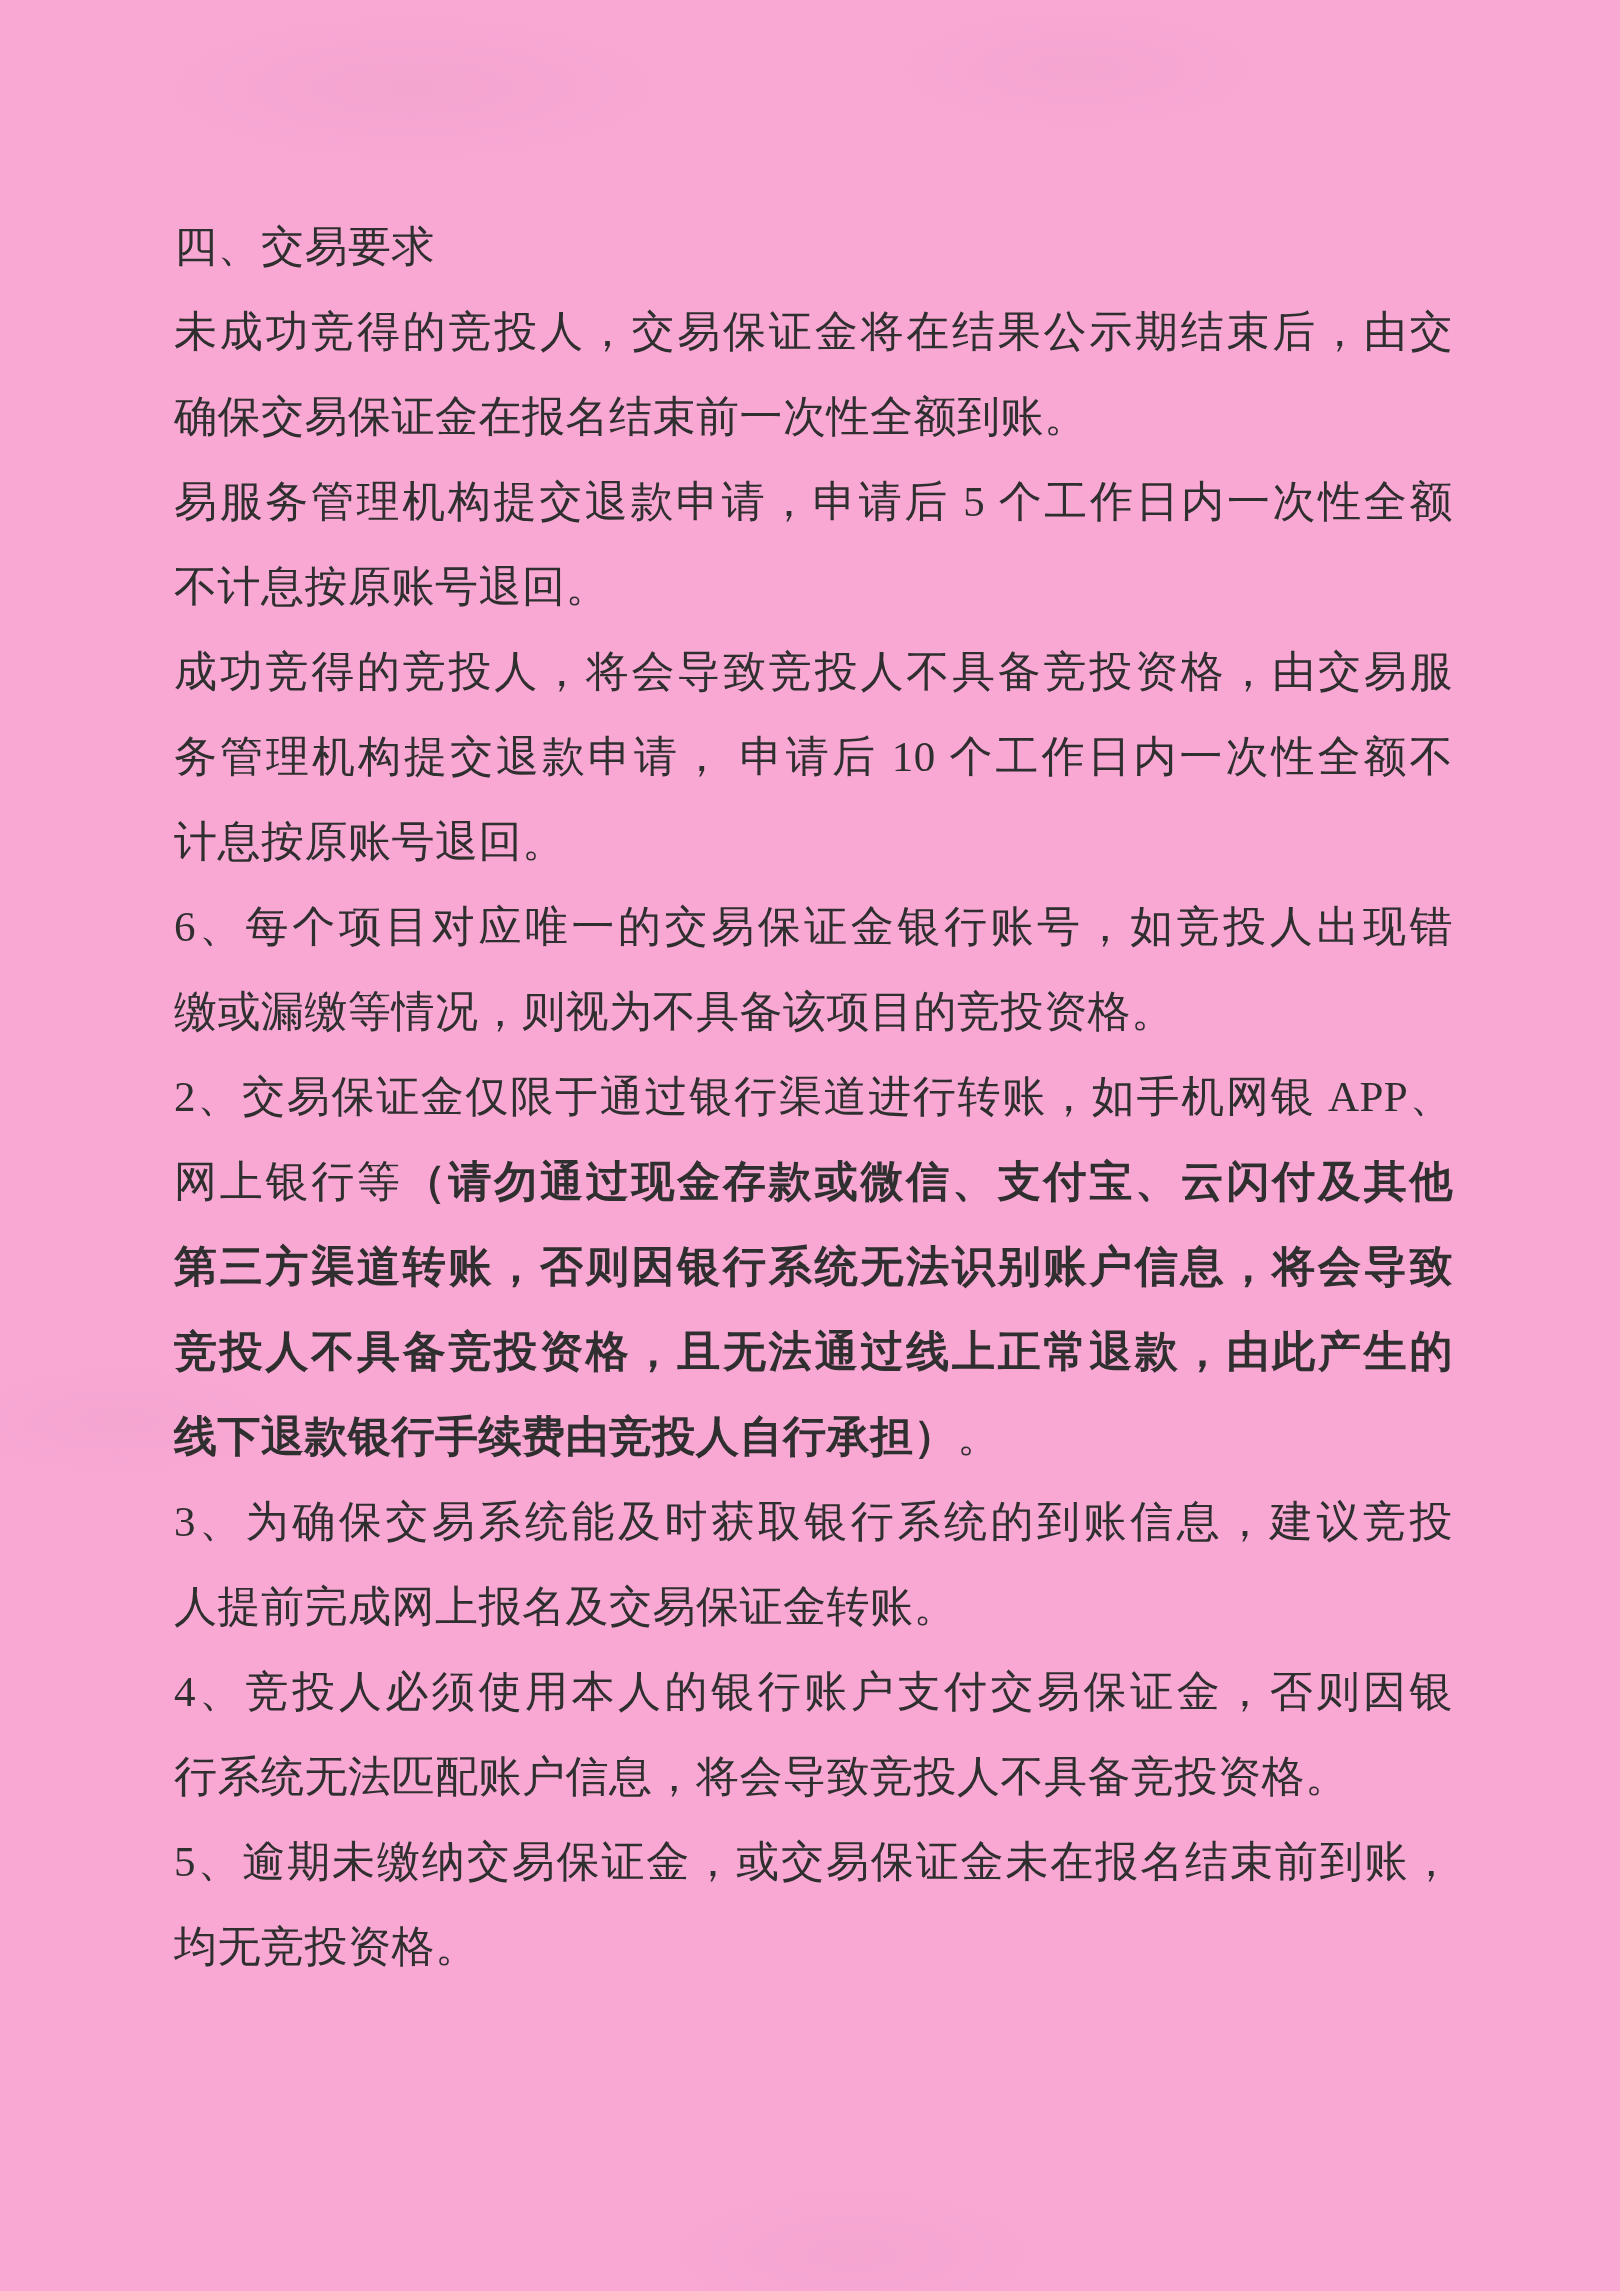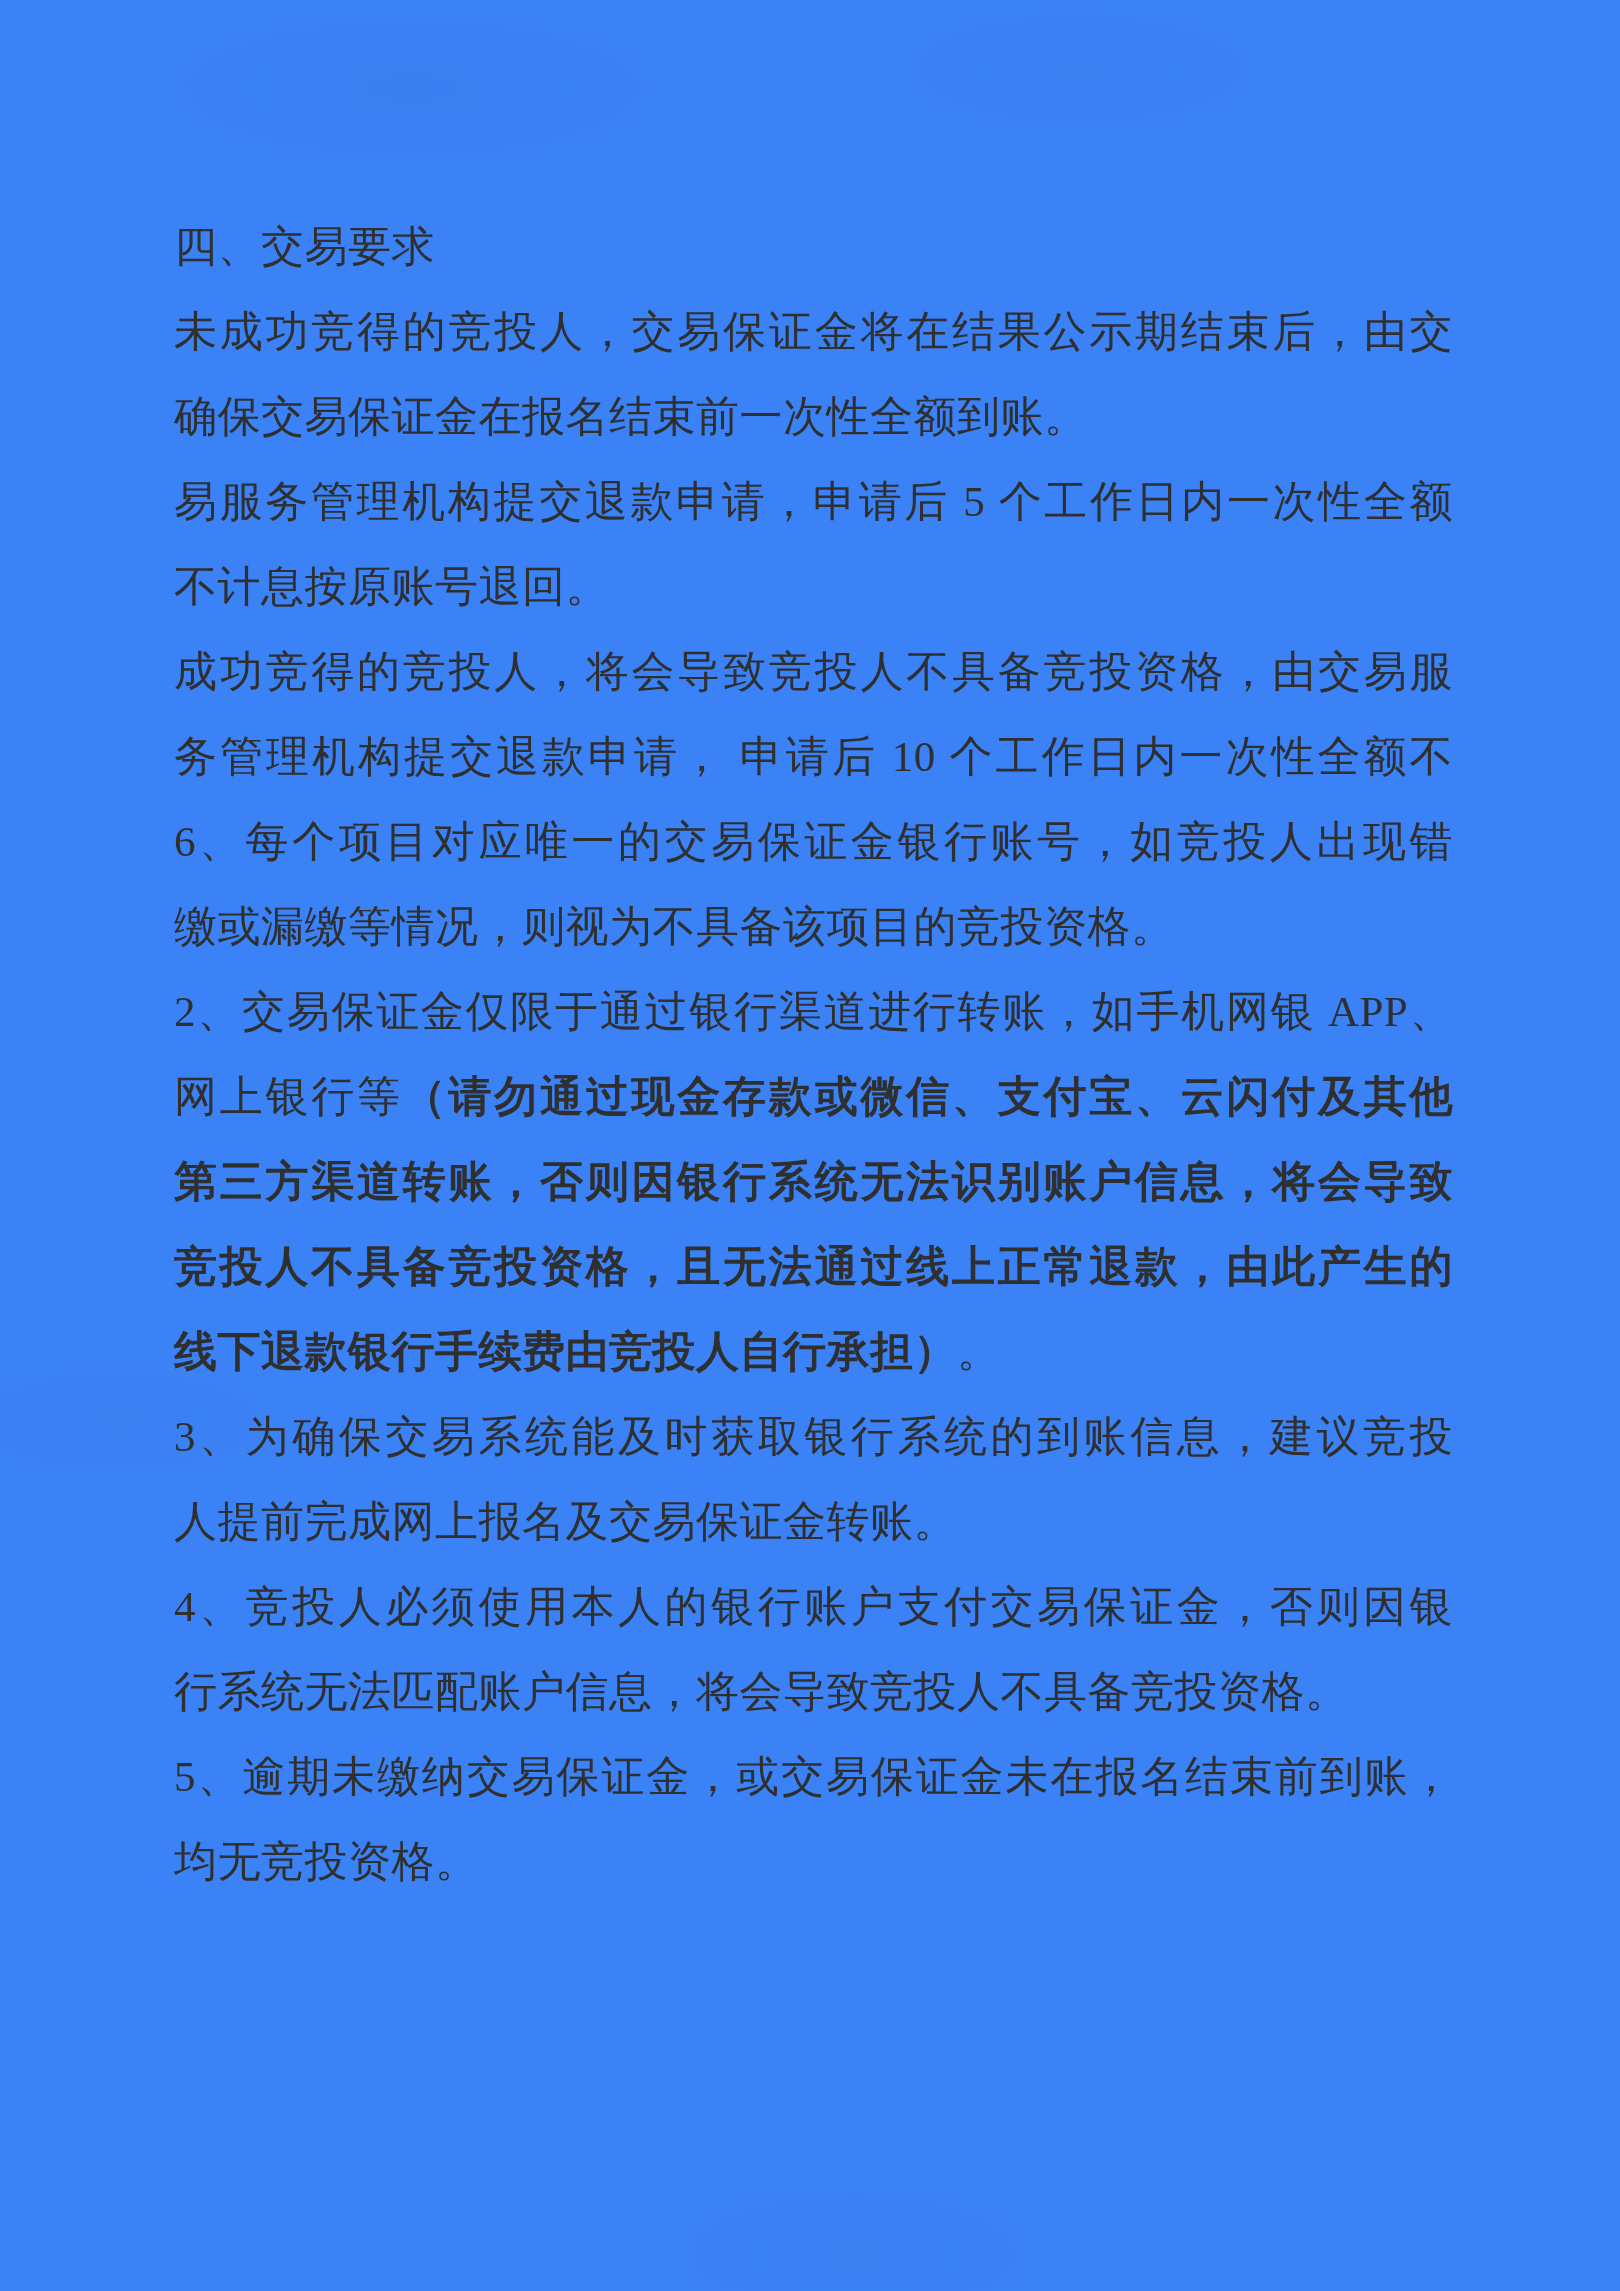--- a/index.html
+++ b/index.html
@@ -5,21 +5,21 @@
   html, body {
     margin: 0;
     padding: 0;
     background: #e9e9e9;
   }
   .page {
     position: relative;
     width: 1620px;
     height: 2292px;
     margin: 0 auto;
-    background: #3b82f6;
+    background: #f9a8d4;
     overflow: hidden;
     font-family: "Liberation Serif", "DejaVu Serif", serif;
     color: #2f2f2f;
   }
   
   .page::before {
     content: "";
     position: absolute;
     inset: 0;
     background:
@@ -57,20 +57,21 @@
 
 <div class="page">
   <div class="doc-body">
       <div class="line"><span class="seg">四、交易要求</span></div>
       <div class="line fill"><span class="seg">未成功竞得的竞投人，交易保证金将在结果公示期结束后，由交</span></div>
       <div class="line"><span class="seg">确保交易保证金在报名结束前一次性全额到账。</span></div>
       <div class="line fill"><span class="seg">易服务管理机构提交退款申请，申请后 5 个工作日内一次性全额</span></div>
       <div class="line"><span class="seg">不计息按原账号退回。</span></div>
       <div class="line fill"><span class="seg">成功竞得的竞投人，将会导致竞投人不具备竞投资格，由交易服</span></div>
       <div class="line fill"><span class="seg">务管理机构提交退款申请， 申请后 10 个工作日内一次性全额不</span></div>
+      <div class="line"><span class="seg">计息按原账号退回。</span></div>
       <div class="line fill"><span class="seg">6、每个项目对应唯一的交易保证金银行账号，如竞投人出现错</span></div>
       <div class="line"><span class="seg">缴或漏缴等情况，则视为不具备该项目的竞投资格。</span></div>
       <div class="line fill"><span class="seg">2、交易保证金仅限于通过银行渠道进行转账，如手机网银 APP、</span></div>
       <div class="line fill"><span class="seg">网上银行等</span><span class="seg bold">（请勿通过现金存款或微信、支付宝、云闪付及其他</span></div>
       <div class="line fill"><span class="seg bold">第三方渠道转账，否则因银行系统无法识别账户信息，将会导致</span></div>
       <div class="line fill"><span class="seg bold">竞投人不具备竞投资格，且无法通过线上正常退款，由此产生的</span></div>
       <div class="line"><span class="seg bold">线下退款银行手续费由竞投人自行承担）</span><span class="seg">。</span></div>
       <div class="line fill"><span class="seg">3、为确保交易系统能及时获取银行系统的到账信息，建议竞投</span></div>
       <div class="line"><span class="seg">人提前完成网上报名及交易保证金转账。</span></div>
       <div class="line fill"><span class="seg">4、竞投人必须使用本人的银行账户支付交易保证金，否则因银</span></div>

